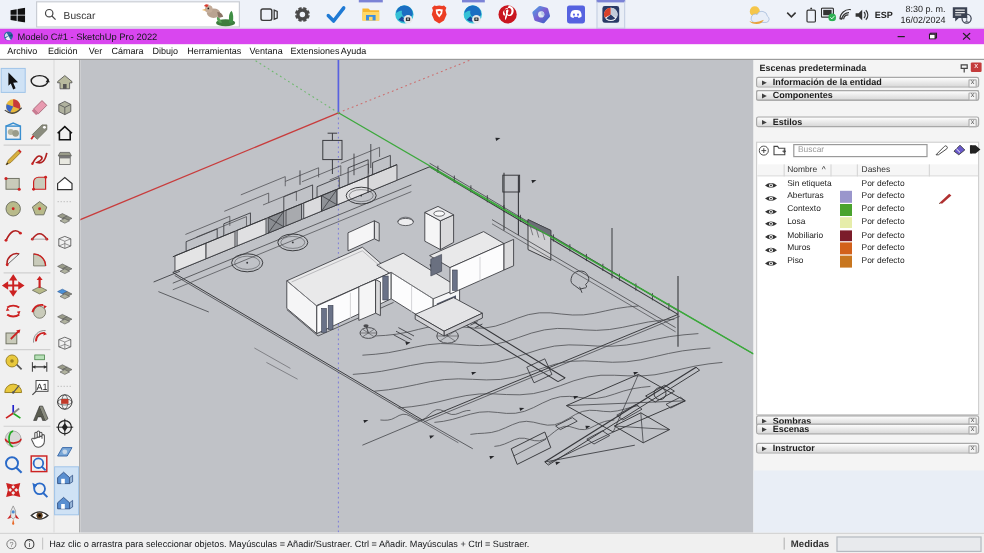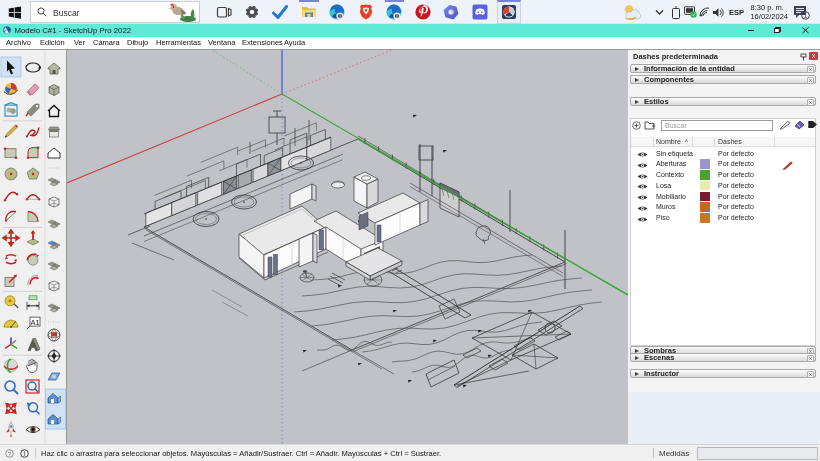--- a/index.html
+++ b/index.html
@@ -1,20 +1,20 @@
 <!DOCTYPE html>
 <html><head><meta charset="utf-8"><style>
 *{margin:0;padding:0;box-sizing:border-box}
 html,body{width:820px;height:461px;overflow:hidden;font-family:"Liberation Sans",sans-serif;background:#f0f0f0;position:relative}
 .abs{position:absolute}
 
 #taskbar{left:0;top:0;width:820px;height:24px;background:#eef2f9;border-bottom:1px solid #dfe4ec}
 .tbicon{position:absolute;top:4px;width:16px;height:16px}
 
-#titlebar{left:0;top:24px;width:820px;height:13px;background:#5eead4}
+#titlebar{left:0;top:24px;width:820px;height:13px;background:#d946ef}
 #menubar{left:0;top:37px;width:820px;height:13px;background:#fff;border-bottom:1px solid #9b9b9b}
 .menuitem{position:absolute;top:1px;font-size:7.5px;color:#111;white-space:nowrap}
 
 #ltools{left:0;top:50px;width:67px;height:394px;background:#f0f0f0}
 
 #rpanel{left:628px;top:50px;width:192px;height:394px;background:#f4f4f4}
 .trayhdr{position:absolute;left:2px;width:186px;height:9px;border:1px solid #a8a8a8;border-radius:2px;background:linear-gradient(#fdfdfd,#ececec 45%,#d9d9d9);font-size:7.5px;font-weight:bold;color:#1a1a1a;line-height:8px;padding-left:13px}
 .trayhdr .arr{position:absolute;left:4px;top:2px;width:0;height:0;border-left:4px solid #404040;border-top:2.5px solid transparent;border-bottom:2.5px solid transparent}
 .trayhdr .xbtn{position:absolute;right:1px;top:0.5px;width:7px;height:7px;border:1px solid #b0b0b0;border-radius:1px;background:#f4f4f4;color:#555;font-size:6px;line-height:5.5px;text-align:center;font-weight:normal}
 
@@ -167,21 +167,21 @@
  <svg class="abs" style="left:699px;top:7px;width:11px;height:10px" viewBox="0 0 11 10">
       <path d="M1 9 a8 8 0 0 1 9-8 M2.5 9 a6 6 0 0 1 6-5.5 M4 9 a4 4 0 0 1 4-3.6" fill="none" stroke="#333" stroke-width="1"></path>
       <circle cx="2" cy="8.5" r="1" fill="#333"></circle>
     </svg>
 
  <svg class="abs" style="left:712px;top:6.5px;width:12px;height:11px" viewBox="0 0 12 11">
       <path d="M1 4 h2.5 L6.5 1.2 v8.6 L3.5 7 H1 Z" fill="#333"></path>
       <path d="M8 3 a3.5 3.5 0 0 1 0 5 M9.5 1.5 a5.5 5.5 0 0 1 0 8" fill="none" stroke="#333" stroke-width="1"></path>
     </svg>
  <div class="abs" style="left:729px;top:8px;font-size:7.5px;font-weight:bold;color:#222">ESP</div>
- <div class="abs" style="right:32px;top:2.5px;font-size:7.5px;color:#222;text-align:left;line-height:9.5px">8:30 p. m.<br>16/02/2024</div>
+ <div class="abs" style="right:32px;top:2.5px;font-size:7.5px;color:#222;text-align:right;line-height:9.5px">8:30 p. m.<br>16/02/2024</div>
 
  <svg class="abs" style="left:793px;top:5px;width:17px;height:15px" viewBox="0 0 17 15">
       <path d="M1 1 h12 v9 h-7 l-3 3 v-3 h-2 Z" fill="#3b4252"></path>
       <path d="M3 3.5 h8 M3 5.5 h8 M3 7.5 h5" stroke="#e8e8e8" stroke-width="1"></path>
       <circle cx="12.5" cy="10.5" r="3.8" fill="none" stroke="#3b4252" stroke-width="1"></circle>
       <text x="12.5" y="13" font-size="6.5" text-anchor="middle" fill="#3b4252" font-family="Liberation Sans">1</text>
     </svg>
 </div>
 
 <div id="titlebar" class="abs">
@@ -689,21 +689,21 @@
 <line x1="270.0" y1="223.0" x2="283.0" y2="230.0" stroke="#35363a" stroke-width="0.7"></line>
 <line x1="268.0" y1="226.0" x2="281.0" y2="233.0" stroke="#35363a" stroke-width="0.7"></line>
 <line x1="266.0" y1="229.0" x2="279.0" y2="236.0" stroke="#35363a" stroke-width="0.7"></line>
 <line x1="150.0" y1="240.0" x2="180.0" y2="257.0" stroke="#55565a" stroke-width="0.5"></line>
 <line x1="160.0" y1="252.0" x2="186.0" y2="266.0" stroke="#55565a" stroke-width="0.5"></line>
 <line x1="296" y1="89" x2="566" y2="245" stroke="#3ca83c" stroke-width="1.1"></line>
 <line x1="291.5" y1="301.5" x2="504.5" y2="213.5" stroke="#3f4044" stroke-width="0.6"></line>
 </svg>
   </div>
 <div id="rpanel" class="abs">
- <div class="abs" style="left:5px;top:2px;font-size:7.5px;font-weight:bold;color:#222">Dashes predeterminada</div>
+ <div class="abs" style="left:5px;top:2px;font-size:7.5px;font-weight:bold;color:#222">Escenas predeterminada</div>
  <svg class="abs" style="left:172px;top:3px;width:7px;height:8px" viewBox="0 0 7 8">
       <path d="M1 1 h5 v3 h-5Z M3.5 4 v3.5" fill="none" stroke="#444" stroke-width="1"></path>
     </svg>
  <div class="abs" style="left:181px;top:1.5px;width:9px;height:8px;background:#c43c3c;border-radius:1px;color:#fff;font-size:6.5px;line-height:7.5px;text-align:center">x</div>
  <div class="trayhdr" style="top:14px"><span class="arr"></span>Información de la entidad<span class="xbtn">x</span></div>
  <div class="trayhdr" style="top:25px"><span class="arr"></span>Materiales<span class="xbtn">x</span></div>
  <div class="trayhdr" style="top:25px"><span class="arr"></span>Componentes<span class="xbtn">x</span></div>
  <div class="trayhdr" style="top:47px"><span class="arr"></span>Estilos<span class="xbtn">x</span></div>
 
  <div class="abs" style="left:2px;top:68px;width:186px;height:228px;background:#fff;border:1px solid #d0d0d0"></div>
@@ -807,15 +807,15 @@
       <circle cx="4.5" cy="4.5" r="3.8" fill="none" stroke="#777" stroke-width=".8"></circle>
       <text x="4.5" y="6.8" font-size="6" text-anchor="middle" fill="#777" font-family="Liberation Sans">?</text>
     </svg>
  <svg class="abs" style="left:20px;top:4px;width:9px;height:9px" viewBox="0 0 9 9">
       <circle cx="4.5" cy="4.5" r="3.8" fill="none" stroke="#333" stroke-width=".9"></circle>
       <text x="4.5" y="6.8" font-size="6.5" text-anchor="middle" fill="#333" font-family="Liberation Sans">i</text>
     </svg>
  <div class="abs" style="left:35px;top:3px;width:1px;height:10px;background:#c8c8c8"></div>
  <div class="abs" style="left:41px;top:4px;font-size:7.6px;color:#15171a;white-space:nowrap">Haz clic o arrastra para seleccionar objetos. Mayúsculas = Añadir/Sustraer. Ctrl = Añadir. Mayúsculas + Ctrl = Sustraer.</div>
  <div class="abs" style="left:653px;top:3px;width:1px;height:10px;background:#b8b8b8"></div>
- <div class="abs" style="left:659px;top:3.5px;font-size:8px;font-weight:normal;color:#333">Medidas</div>
+ <div class="abs" style="left:659px;top:3.5px;font-size:8px;font-weight:bold;color:#333">Medidas</div>
  <div class="abs" style="left:697px;top:1.5px;width:121px;height:13px;background:#e8eaed;border:1px solid #b5b9c0"></div>
 </div>
 
 </body></html>

